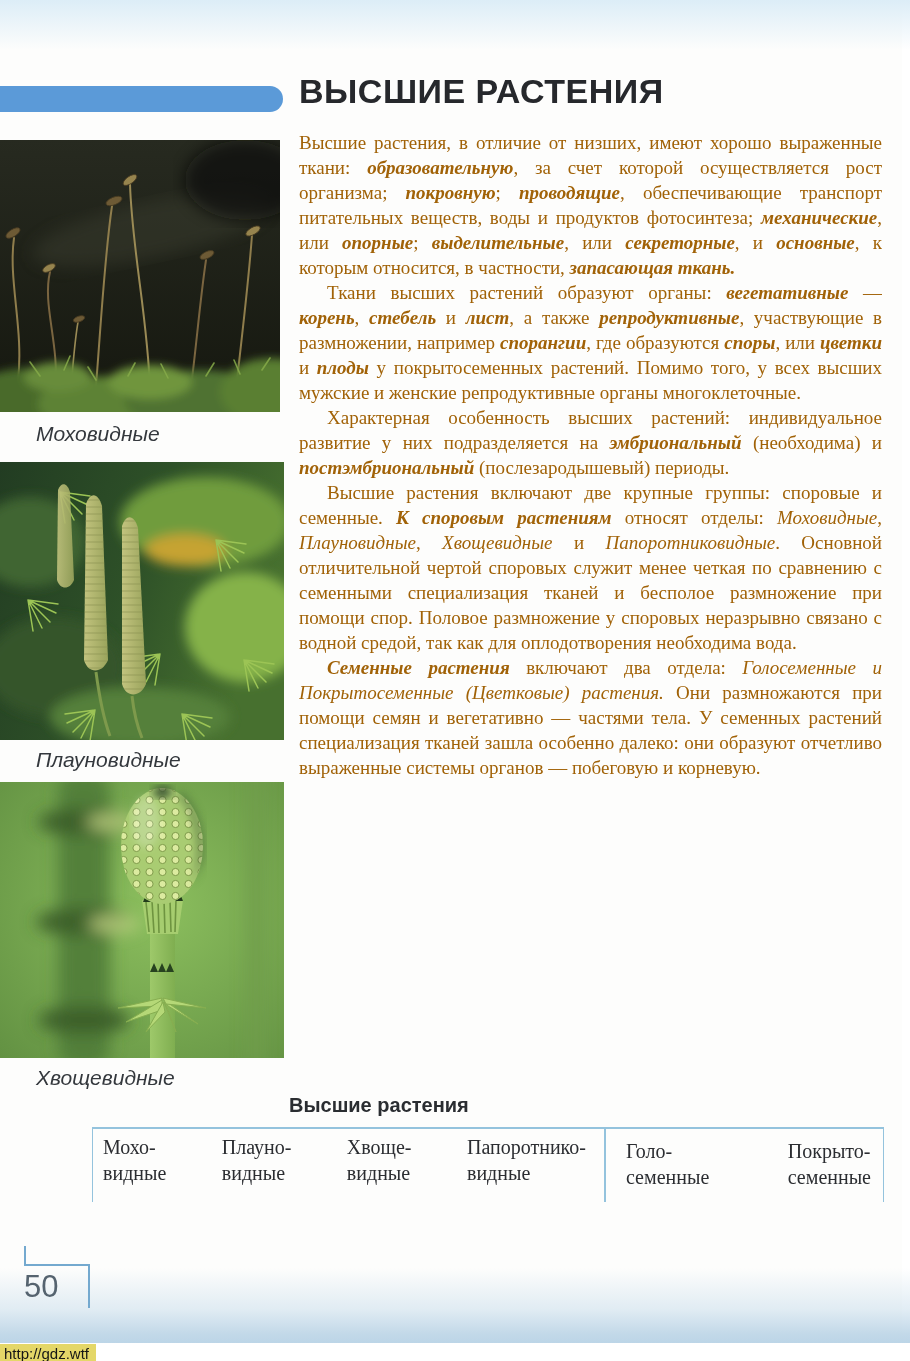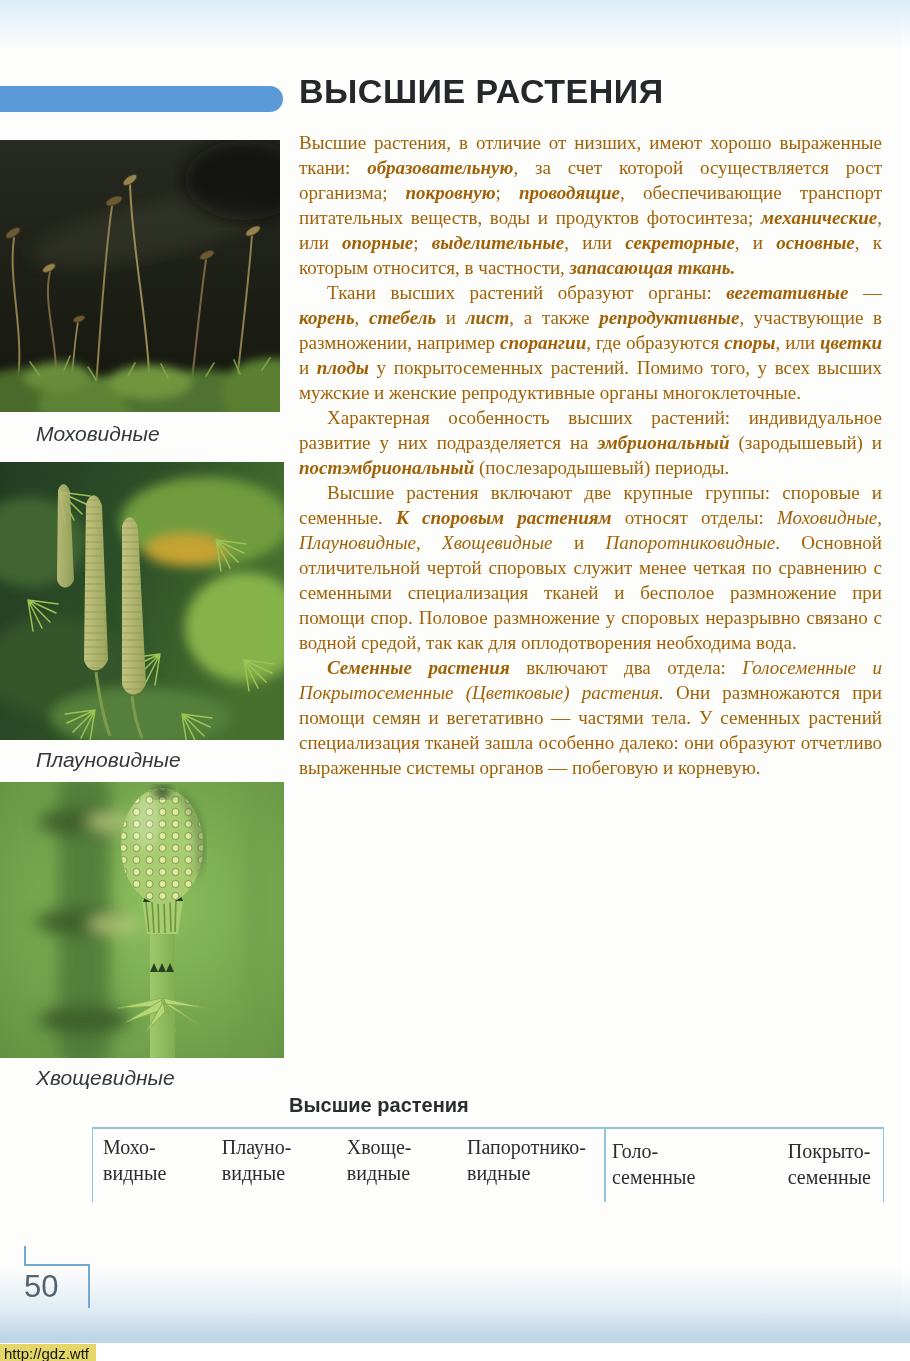--- a/index.html
+++ b/index.html
@@ -49,21 +49,21 @@
   .thead { display:flex; height:60px; border-bottom:2px solid var(--tline,#94c3dd); }
   .th { display:flex; align-items:center; justify-content:center;
     font-size:22px; font-weight:bold; letter-spacing:.5px; color:#1f2226; }
   .th-left { width:513px; border-right:2px solid var(--tline,#94c3dd); }
   .th-right { flex:1; }
   .tbody { display:flex; height:73px; }
   .tcell { display:flex; justify-content:space-between;
     font-family:"Liberation Serif", serif; font-size:20px; line-height:26px;
     color:#2b2d31; padding:5px 18px 0 10px; }
   .tcell-left { width:513px; border-right:2px solid var(--tline,#94c3dd); }
-  .tcell-right { flex:1; padding:9px 12px 0 6px;gap:32px; }
+  .tcell-right { flex:1; padding:9px 12px 0 20px;gap:32px; }
   .titem div { white-space:nowrap; }
 
   .pageno-box { position:absolute; left:24px; top:1264px; width:66px; height:44px;
     border-top:2px solid #74a9cf; border-right:2px solid #74a9cf;
     display:flex; align-items:center; 
     font-size:31px; color:#55636f; z-index:6; background:transparent; }
   .margin-tick { position:absolute; left:24px; top:1246px; width:2px; height:18px;
     background:#74a9cf; z-index:6; }
 
   .bottom-edge { position:absolute; left:0; top:1268px; width:910px; height:75px;
@@ -252,21 +252,21 @@
       <path d="M176,12 C196,30 203,70 192,104 L203,80 C208,50 196,22 182,10 Z" fill="#3c5a30" opacity=".55" filter="url(#p3b4)"></path>
       <ellipse cx="146" cy="40" rx="14" ry="26" fill="#ffffff" opacity=".22" filter="url(#p3b4)"></ellipse>
       <path d="M152,10 C158,2 168,2 173,10 L166,16 L158,16 Z" fill="#3a5230" filter="url(#p3b4)"></path>
     </svg>
   </figure>
   <figcaption class="caption cap3">Хвощевидные</figcaption>
 
   <div class="article" id="article">
       <p class="para"><span>Высшие растения, в отличие от низших, имеют хорошо выраженные ткани: </span><span class="s-bi">образовательную</span><span>, за счет которой осуществляется рост организма; </span><span class="s-bi">покровную</span><span>; </span><span class="s-bi">проводящие</span><span>, обеспечивающие транспорт питательных веществ, воды и продуктов фотосинтеза; </span><span class="s-bi">механические</span><span>, или </span><span class="s-bi">опорные</span><span>; </span><span class="s-bi">выделительные</span><span>, или </span><span class="s-bi">секреторные</span><span>, и </span><span class="s-bi">основные</span><span>, к которым относится, в частности, </span><span class="s-bi">запасающая ткань.</span></p>
       <p class="para indent"><span>Ткани высших растений образуют органы: </span><span class="s-bi">вегетативные</span><span> — </span><span class="s-bi">корень</span><span>, </span><span class="s-bi">стебель</span><span> и </span><span class="s-bi">лист</span><span>, а также </span><span class="s-bi">репродуктивные</span><span>, участвующие в размножении, например </span><span class="s-bi">спорангии</span><span>, где образуются </span><span class="s-bi">споры</span><span>, или </span><span class="s-bi">цветки</span><span> и </span><span class="s-bi">плоды</span><span> у покрытосеменных растений. Помимо того, у всех высших мужские и женские репродуктивные органы многоклеточные.</span></p>
-      <p class="para indent"><span>Характерная особенность высших растений: индивидуальное развитие у них подразделяется на </span><span class="s-bi">эмбриональный</span><span> (зародышевый) и </span><span class="s-bi">постэмбриональный</span><span> (послезародышевый) периоды.</span></p>
+      <p class="para indent"><span>Характерная особенность высших растений: индивидуальное развитие у них подразделяется на </span><span class="s-bi">эмбриональный</span><span> (необходима) и </span><span class="s-bi">постэмбриональный</span><span> (послезародышевый) периоды.</span></p>
       <p class="para indent"><span>Высшие растения включают две крупные группы: споровые и семенные. </span><span class="s-bi">К споровым растениям</span><span> относят отделы: </span><span class="s-i">Моховидные</span><span>, </span><span class="s-i">Плауновидные</span><span>, </span><span class="s-i">Хвощевидные</span><span> и </span><span class="s-i">Папоротниковидные</span><span>. Основной отличительной чертой споровых служит менее четкая по сравнению с семенными специализация тканей и бесполое размножение при помощи спор. Половое размножение у споровых неразрывно связано с водной средой, так как для оплодотворения необходима вода.</span></p>
       <p class="para indent"><span class="s-bi">Семенные растения</span><span> включают два отдела: </span><span class="s-i">Голосеменные и Покрытосеменные (Цветковые) растения.</span><span> Они размножаются при помощи семян и вегетативно — частями тела. У семенных растений специализация тканей зашла особенно далеко: они образуют отчетливо выраженные системы органов — побеговую и корневую.</span></p>
     </div>
 
   <div class="table-caption">Высшие растения</div>
   <div class="ptable">
     <div class="tbody">
       <div class="tcell tcell-left" id="cell-g0">
           <div class="titem">
             <div>Мохо-</div>

